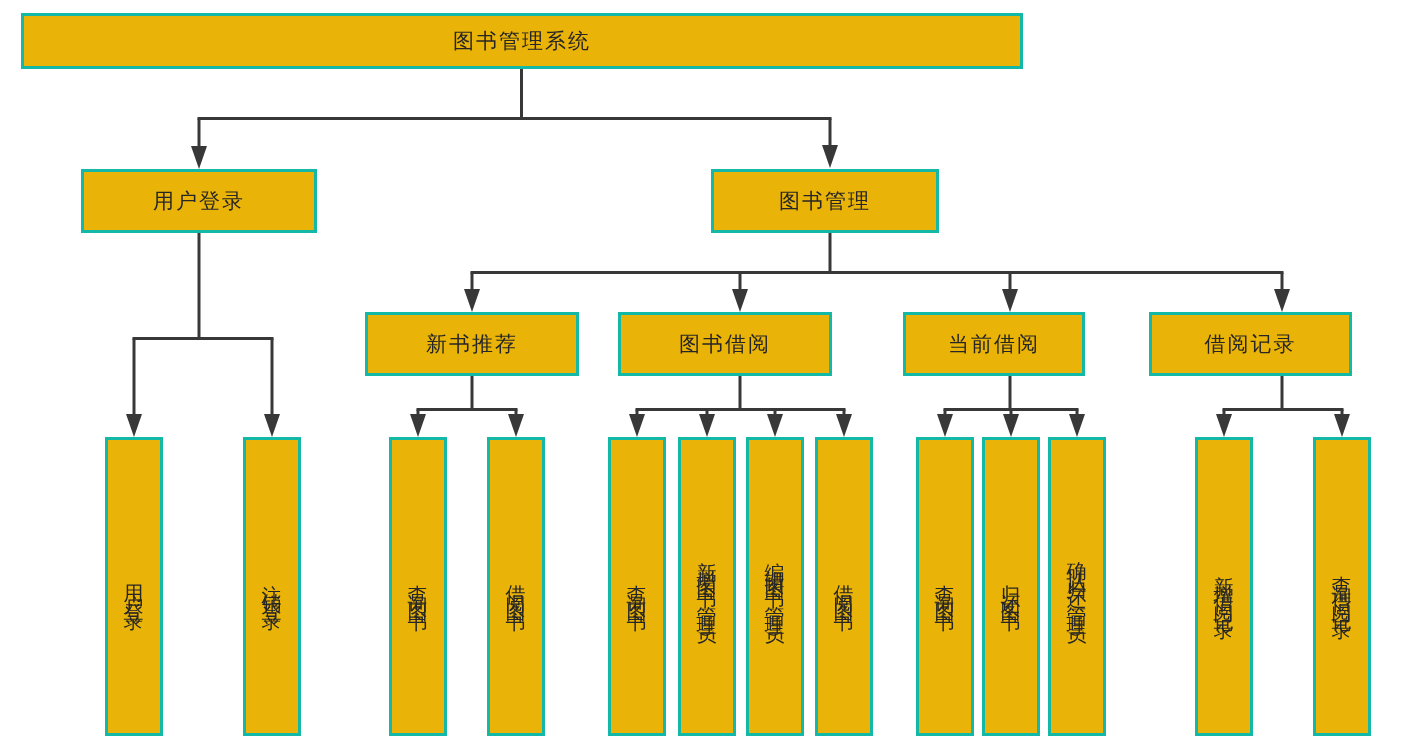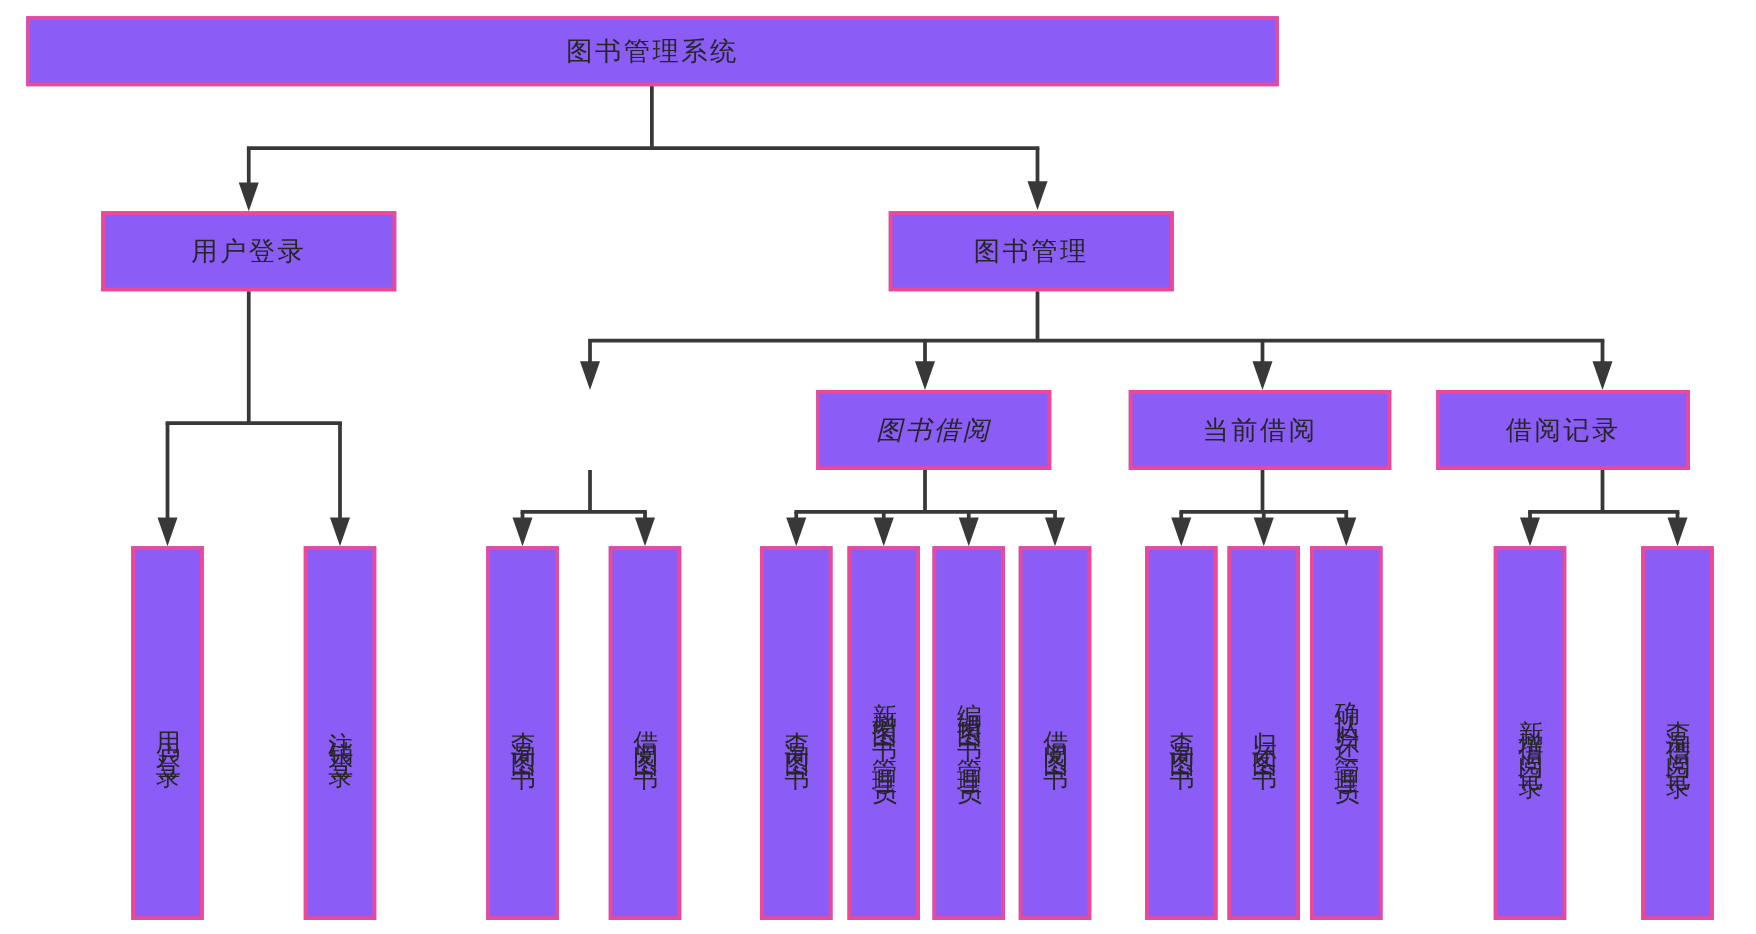--- a/index.html
+++ b/index.html
@@ -9,22 +9,22 @@
     background:#ffffff;
     font-family:"Liberation Sans","DejaVu Sans",sans-serif;
     overflow:hidden;
   }
   #connectors{position:absolute;left:0;top:0;z-index:1;}
   #connectors line{stroke:#383838;stroke-width:3;}
   #connectors polygon{fill:#383838;}
   .box{
     position:absolute;
     box-sizing:border-box;
-    border:3px solid #ec4899;
-    background:#8b5cf6;
+    border:3px solid #14b8a6;
+    background:#eab308;
     display:flex;align-items:center;justify-content:center;
     color:#262626;
     font-size:21px;
     letter-spacing:2px;
     z-index:2;
     text-align:center;
   }
   .vbox{
     writing-mode:vertical-rl;
     text-orientation:mixed;
@@ -106,22 +106,23 @@
       <polygon points="1216,414 1232,414 1224,437"></polygon>
     <line x1="1342" y1="409.5" x2="1342" y2="418"></line>
       <polygon points="1334,414 1350,414 1342,437"></polygon>
   </svg>
 
   <div class="box" style="left:21px;top:13px;width:1002px;height:56px;">图书管理系统</div>
 
   <div class="box" style="left:81px;top:169px;width:236px;height:64px;">用户登录</div>
   <div class="box" style="left:711px;top:169px;width:228px;height:64px;">图书管理</div>
 
-  <div class="box" style="left:653px;top:312px;width:188px;height:64px;font-style:italic;">图书借阅</div>
-  <div class="box" style="left:903px;top:312px;width:210px;height:64px;font-family:Liberation Mono, monospace;">当前借阅</div>
+  <div class="box" style="left:365px;top:312px;width:214px;height:64px;">新书推荐</div>
+  <div class="box" style="left:618px;top:312px;width:214px;height:64px;">图书借阅</div>
+  <div class="box" style="left:903px;top:312px;width:182px;height:64px;font-family:Liberation Mono, monospace;">当前借阅</div>
   <div class="box" style="left:1149px;top:312px;width:203px;height:64px;text-align:center;">借阅记录</div>
 
   <div class="box vbox" style="left:105px;top:437px;width:58px;height:299px;">用户登录</div>
   <div class="box vbox" style="left:243px;top:437px;width:58px;height:299px;">注销登录</div>
 
   <div class="box vbox" style="left:389px;top:437px;width:58px;height:299px;">查询图书</div>
   <div class="box vbox" style="left:487px;top:437px;width:58px;height:299px;">借阅图书</div>
 
   <div class="box vbox" style="left:608px;top:437px;width:58px;height:299px;">查询图书</div>
   <div class="box vbox" style="left:678px;top:437px;width:58px;height:299px;">新增图书（管理员）</div>

